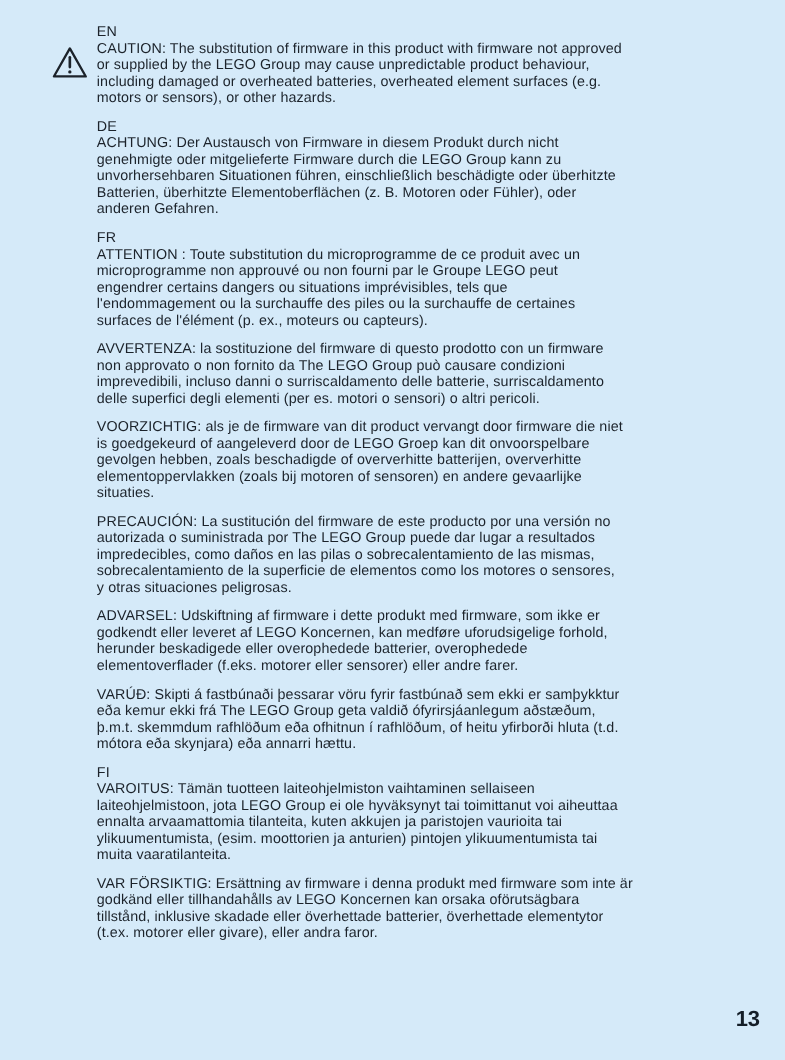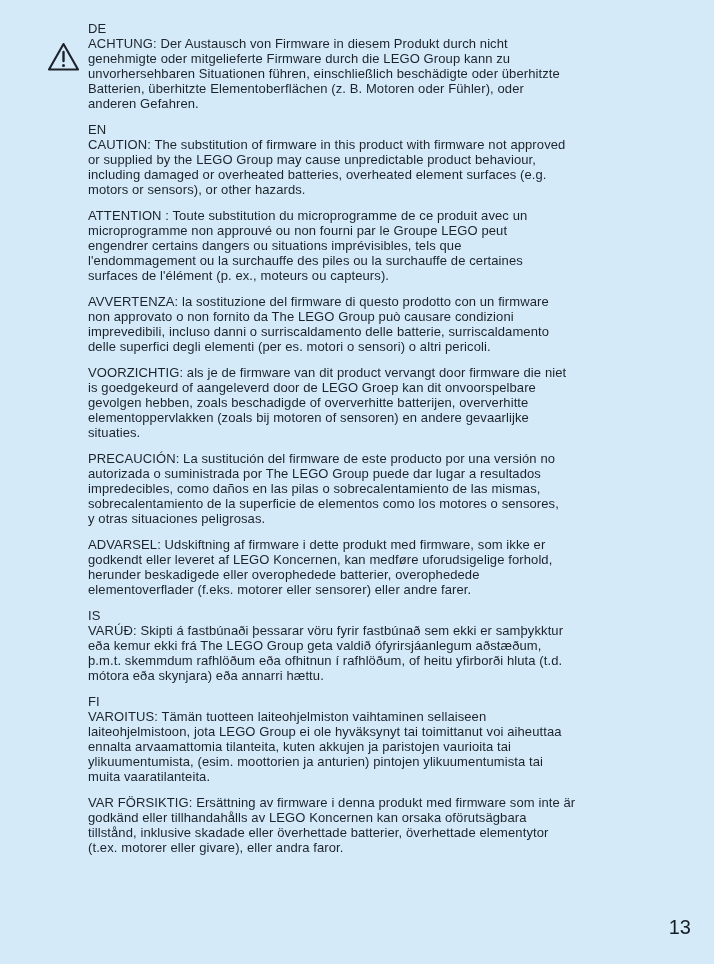--- a/index.html
+++ b/index.html
@@ -51,55 +51,56 @@
   .notice .body {
     white-space: pre-line;
   }
 
   .page-number {
     position: absolute;
     top: 913px;
     right: 23px;
     font-size: 20px;
     line-height: 28px;
-    font-weight: normal;
+    font-weight: bold;
     color: #141e28;
   }
 </style>
 </head>
 <body style="background: rgb(213, 234, 249);">
 
 <div class="page" style="color: rgb(28, 35, 43);">
 
   <svg class="warning-icon" viewBox="0 0 35 32" fill="none" xmlns="http://www.w3.org/2000/svg">
     <path d="M17.5 3 L32 28.5 H3 Z" stroke="currentColor" stroke-width="2.1" stroke-linejoin="round" fill="none"></path>
     <line x1="17.5" y1="11" x2="17.5" y2="20" stroke="currentColor" stroke-width="2.4" stroke-linecap="round"></line>
     <circle cx="17.5" cy="24.4" r="1.5" fill="currentColor"></circle>
   </svg>
 
   <div class="content">
 
     <section class="notice">
+      <div class="lang">EN</div>
+      <div class="body">CAUTION: The substitution of firmware in this product with firmware not approved
+or supplied by the LEGO Group may cause unpredictable product behaviour,
+including damaged or overheated batteries, overheated element surfaces (e.g.
+motors or sensors), or other hazards.</div>
+    </section>
+
+    <section class="notice">
       <div class="lang">DE</div>
       <div class="body">ACHTUNG: Der Austausch von Firmware in diesem Produkt durch nicht
 genehmigte oder mitgelieferte Firmware durch die LEGO Group kann zu
 unvorhersehbaren Situationen führen, einschließlich beschädigte oder überhitzte
 Batterien, überhitzte Elementoberflächen (z. B. Motoren oder Fühler), oder
 anderen Gefahren.</div>
     </section>
 
     <section class="notice">
-      <div class="lang">EN</div>
-      <div class="body">CAUTION: The substitution of firmware in this product with firmware not approved
-or supplied by the LEGO Group may cause unpredictable product behaviour,
-including damaged or overheated batteries, overheated element surfaces (e.g.
-motors or sensors), or other hazards.</div>
-    </section>
-
-    <section class="notice">
+      <div class="lang">FR</div>
       <div class="body">ATTENTION : Toute substitution du microprogramme de ce produit avec un
 microprogramme non approuvé ou non fourni par le Groupe LEGO peut
 engendrer certains dangers ou situations imprévisibles, tels que
 l'endommagement ou la surchauffe des piles ou la surchauffe de certaines
 surfaces de l'élément (p. ex., moteurs ou capteurs).</div>
     </section>
 
     <section class="notice">
       <div class="body">AVVERTENZA: la sostituzione del firmware di questo prodotto con un firmware
 non approvato o non fornito da The LEGO Group può causare condizioni
@@ -124,21 +125,20 @@
     </section>
 
     <section class="notice">
       <div class="body">ADVARSEL: Udskiftning af firmware i dette produkt med firmware, som ikke er
 godkendt eller leveret af LEGO Koncernen, kan medføre uforudsigelige forhold,
 herunder beskadigede eller overophedede batterier, overophedede
 elementoverflader (f.eks. motorer eller sensorer) eller andre farer.</div>
     </section>
 
     <section class="notice">
-      <div class="lang">IS</div>
       <div class="body">VARÚÐ: Skipti á fastbúnaði þessarar vöru fyrir fastbúnað sem ekki er samþykktur
 eða kemur ekki frá The LEGO Group geta valdið ófyrirsjáanlegum aðstæðum,
 þ.m.t. skemmdum rafhlöðum eða ofhitnun í rafhlöðum, of heitu yfirborði hluta (t.d.
 mótora eða skynjara) eða annarri hættu.</div>
     </section>
 
     <section class="notice">
       <div class="lang">FI</div>
       <div class="body">VAROITUS: Tämän tuotteen laiteohjelmiston vaihtaminen sellaiseen
 laiteohjelmistoon, jota LEGO Group ei ole hyväksynyt tai toimittanut voi aiheuttaa

